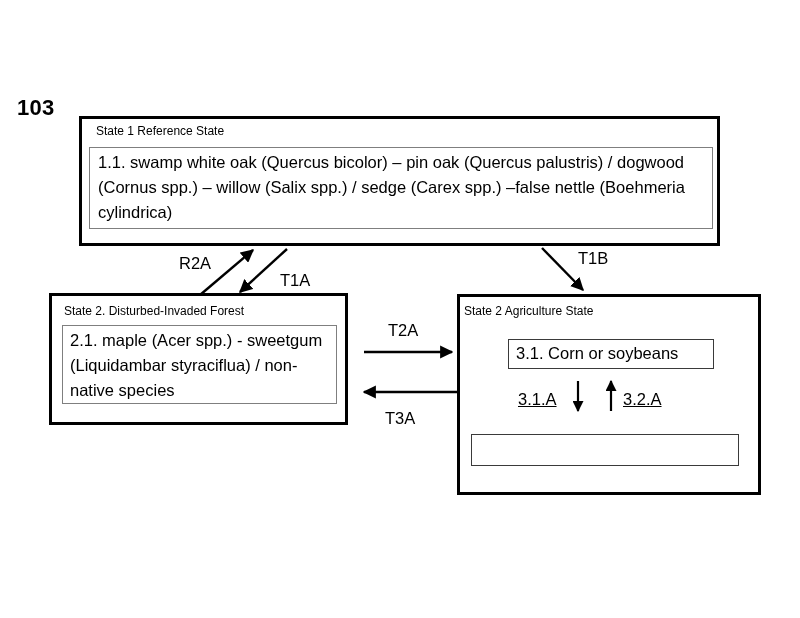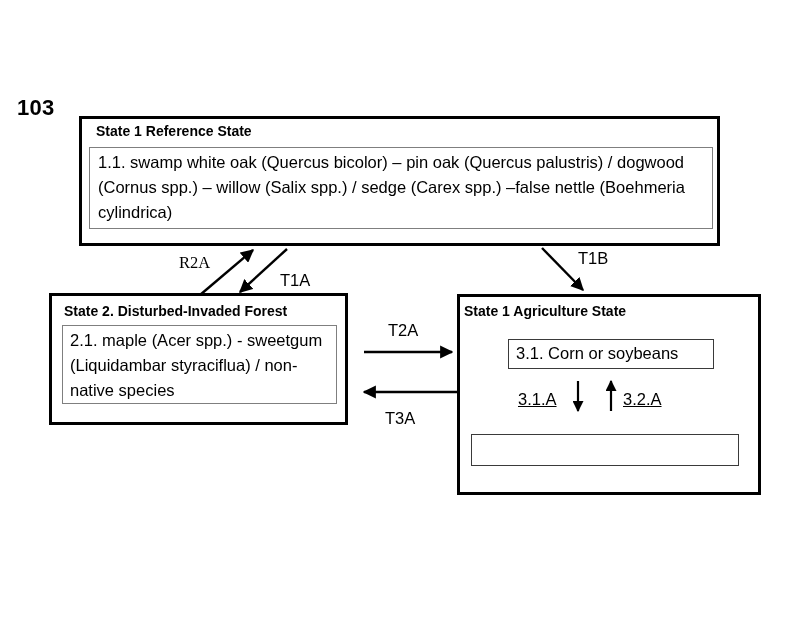--- a/index.html
+++ b/index.html
@@ -32,24 +32,23 @@
 
   
   .state-box {
     position: absolute;
     box-sizing: border-box;
     border: 3px solid #000000;
     background: #ffffff;
   }
   .state-title {
     position: absolute;
-    font-size: 14px;
+    font-size: 12px;
     line-height: 20px;
     white-space: nowrap;
-    font-weight: bold;
   }
   .inner-box {
     position: absolute;
     box-sizing: border-box;
     border: 1.5px solid #7f7f7f;
     background: #ffffff;
   }
   .inner-box.dark {
     border: 1.5px solid #3a3a3a;
   }
@@ -90,21 +89,21 @@
   #label-31a { left: 518px; top: 389px; }
   #label-32a { left: 623px; top: 389px; }
 
   
   .trans-label {
     position: absolute;
     font-size: 16.5px;
     line-height: 20px;
     white-space: nowrap;
   }
-  #label-r2a { left: 179px; top: 253px; font-family: Liberation Serif, serif; }
+  #label-r2a { left: 179px; top: 253px; }
   #label-t1a { left: 280px; top: 270px; }
   #label-t1b { left: 578px; top: 248px; }
   #label-t2a { left: 388px; top: 320px; }
   #label-t3a { left: 385px; top: 408px; }
 
   
   #arrows {
     position: absolute;
     left: 0;
     top: 0;
@@ -124,21 +123,21 @@
   <div id="state1-title" class="state-title">State 1 Reference State</div>
   <div id="state1-inner" class="inner-box"></div>
   <div id="state1-inner-text" class="inner-text">1.1. swamp white oak (Quercus bicolor) – pin oak (Quercus palustris) / dogwood (Cornus spp.) – willow (Salix spp.) / sedge (Carex spp.) –false nettle (Boehmeria cylindrica)</div>
 
   <div id="state2" class="state-box"></div>
   <div id="state2-title" class="state-title">State 2. Disturbed-Invaded Forest</div>
   <div id="state2-inner" class="inner-box"></div>
   <div id="state2-inner-text" class="inner-text">2.1. maple (Acer spp.) - sweetgum (Liquidambar styraciflua) / non-native species</div>
 
   <div id="state3" class="state-box"></div>
-  <div id="state3-title" class="state-title">State 1  Agriculture State</div>
+  <div id="state3-title" class="state-title">State 2  Agriculture State</div>
   <div id="state3-inner1" class="inner-box dark"></div>
   <div id="state3-inner1-text" class="inner-text">3.1. Corn or soybeans</div>
   <div id="state3-inner2" class="inner-box dark"></div>
 
   <div id="label-31a" class="sub-trans-label">3.1.A</div>
   <div id="label-32a" class="sub-trans-label">3.2.A</div>
 
   <div id="label-r2a" class="trans-label">R2A</div>
   <div id="label-t1a" class="trans-label">T1A</div>
   <div id="label-t1b" class="trans-label">T1B</div>

